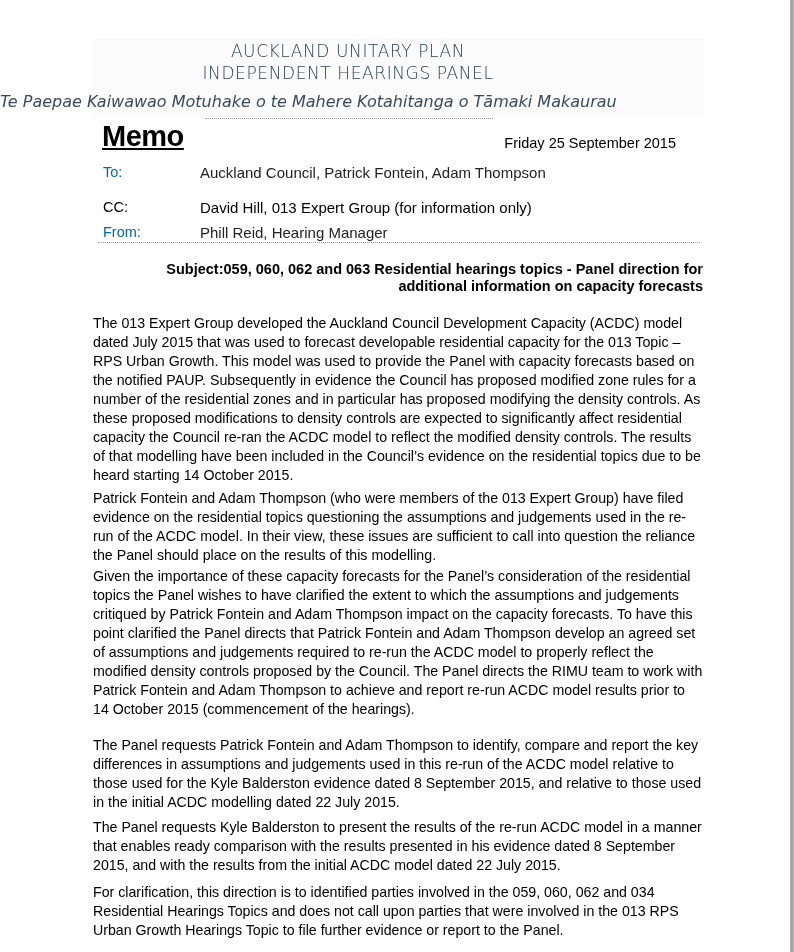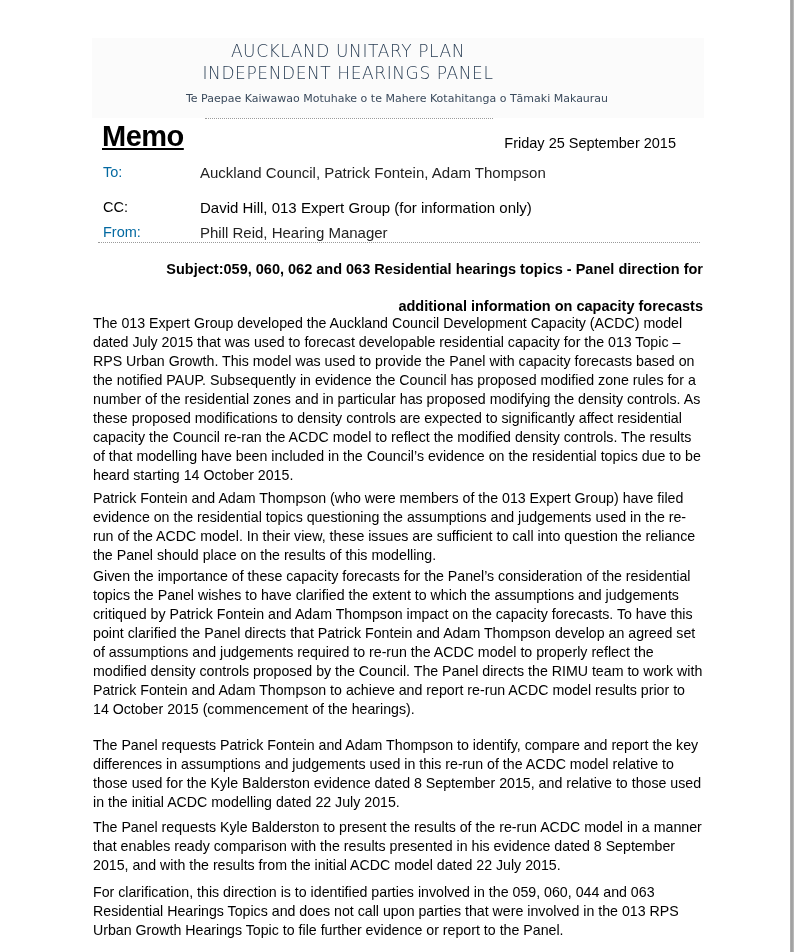--- a/index.html
+++ b/index.html
@@ -18,23 +18,23 @@
       background: #fbfbfb;
     }
     .org-title {
       position: absolute; left: 0; width: 696px; text-align: center;
       font-family: "DejaVu Sans", sans-serif; font-weight: 300;
       color: #2b3f55; font-size: 17px; letter-spacing: 0.6px; line-height: 22px;
     }
     .org-title.l1 { top: 40px; }
     .org-title.l2 { top: 62px; }
     .org-sub {
-      position: absolute; left: 0; width: 794px; top: 92px; text-align: center;
-      font-family: "DejaVu Sans", sans-serif; 
-      color: #3a4a5c; font-size: 11px;
+      position: absolute; left: 0; width: 794px; top: 92px; 
+      font-family: "DejaVu Sans", sans-serif; font-style: italic;
+      color: #3a4a5c; font-size: 16px;
     }
     .hdr-dots {
       position: absolute; left: 205px; top: 118px; width: 288px; height: 0;
       border-top: 1px dotted #9a9a9a;
     }
     .memo-title {
       position: absolute; left: 102px; top: 120px;
       font-weight: bold; font-size: 29px; letter-spacing: -0.5px; text-decoration: underline;
     }
     .memo-date {
@@ -49,21 +49,21 @@
     .cc-row .field-label, .cc-row .field-value { color: #000; }
     .from-dots {
       position: absolute; left: 98px; top: 242px; width: 602px; height: 0;
       border-top: 1px dotted #9a9a9a;
     }
     .subject {
       position: absolute; left: 93px; top: 261px; width: 610px;
       font-weight: bold; font-size: 14.5px; line-height: 17px; text-align: right;
     }
     .subject .label { display: inline-block; width: 85px; }
-    .subject .line2 { padding-left: 85px; display: block; margin-top: 20px; }
+    .subject .line2 { padding-left: 85px; display: block; }
     .body-para {
       position: absolute; left: 93px; width: 610px;
       font-size: 14.2px; line-height: 19px; margin: 0;
     }
   </style>
 </head>
 <body>
 
 <div class="header-band"></div>
 <div class="org-title l1">AUCKLAND UNITARY PLAN</div>
@@ -91,15 +91,15 @@
 <div class="subject">
   <span class="label">Subject:</span><span>059, 060, 062 and 063 Residential hearings topics - Panel direction for</span>
   <span class="line2">additional information on capacity forecasts</span>
 </div>
 
 <p class="body-para" style="top:314px">The 013 Expert Group developed the Auckland Council Development Capacity (ACDC) model dated July 2015 that was used to forecast developable residential capacity for the 013 Topic – RPS Urban Growth.  This model was used to provide the Panel with capacity forecasts based on the notified PAUP.  Subsequently in evidence the Council has proposed modified zone rules for a number of the residential zones and in particular has proposed modifying the density controls.  As these proposed modifications to density controls are expected to significantly affect residential capacity the Council re-ran the ACDC model to reflect the modified density controls.  The results of that modelling have been included in the Council’s evidence on the residential topics due to be heard starting 14 October 2015.</p>
 <p class="body-para" style="top:489px">Patrick Fontein and Adam Thompson (who were members of the 013 Expert Group) have filed evidence on the residential topics questioning the assumptions and judgements used in the re-run of the ACDC model.  In their view, these issues are sufficient to call into question the reliance the Panel should place on the results of this modelling.</p>
 <p class="body-para" style="top:567px">Given the importance of these capacity forecasts for the Panel’s consideration of the residential topics the Panel wishes to have clarified the extent to which the assumptions and judgements critiqued by Patrick Fontein and Adam Thompson impact on the capacity forecasts.  To have this point clarified the Panel directs that Patrick Fontein and Adam Thompson develop an agreed set of assumptions and judgements required to re-run the ACDC model to properly reflect the modified density controls proposed by the Council. The Panel directs the RIMU team to work with Patrick Fontein and Adam Thompson to achieve and report re-run ACDC model results prior to 14 October 2015 (commencement of the hearings).</p>
 <p class="body-para" style="top:736px">The Panel requests Patrick Fontein and Adam Thompson to identify, compare and report the key differences in assumptions and judgements used in this re-run of the ACDC model relative to those used for the Kyle Balderston evidence dated 8 September 2015, and relative to those used in the initial ACDC modelling dated 22 July 2015.</p>
 <p class="body-para" style="top:818px">The Panel requests Kyle Balderston to present the results of the re-run ACDC model in a manner that enables ready comparison with the results presented in his evidence dated 8 September 2015, and with the results from the initial ACDC model dated 22 July 2015.</p>
-<p class="body-para" style="top:883px">For clarification, this direction is to identified parties involved in the 059, 060, 044 and 063 Residential Hearings Topics and does not call upon parties that were involved in the 013 RPS Urban Growth Hearings Topic to file further evidence or report to the Panel.</p>
+<p class="body-para" style="top:883px">For clarification, this direction is to identified parties involved in the 059, 060, 062 and 034 Residential Hearings Topics and does not call upon parties that were involved in the 013 RPS Urban Growth Hearings Topic to file further evidence or report to the Panel.</p>
 
 <div class="right-bar"></div>
 
 </body></html>

